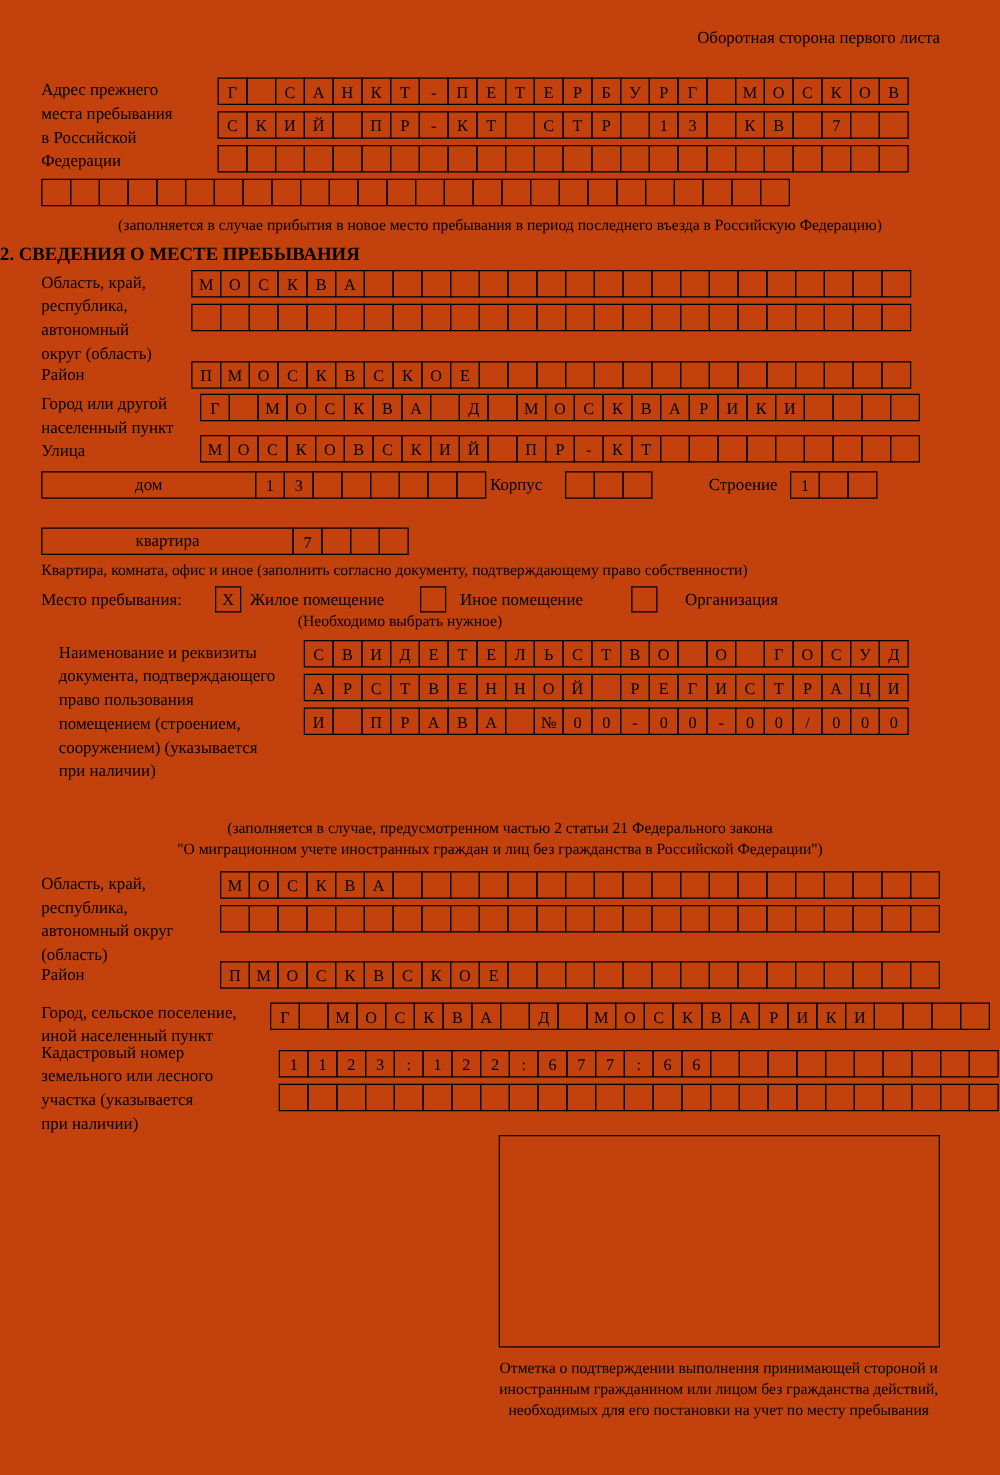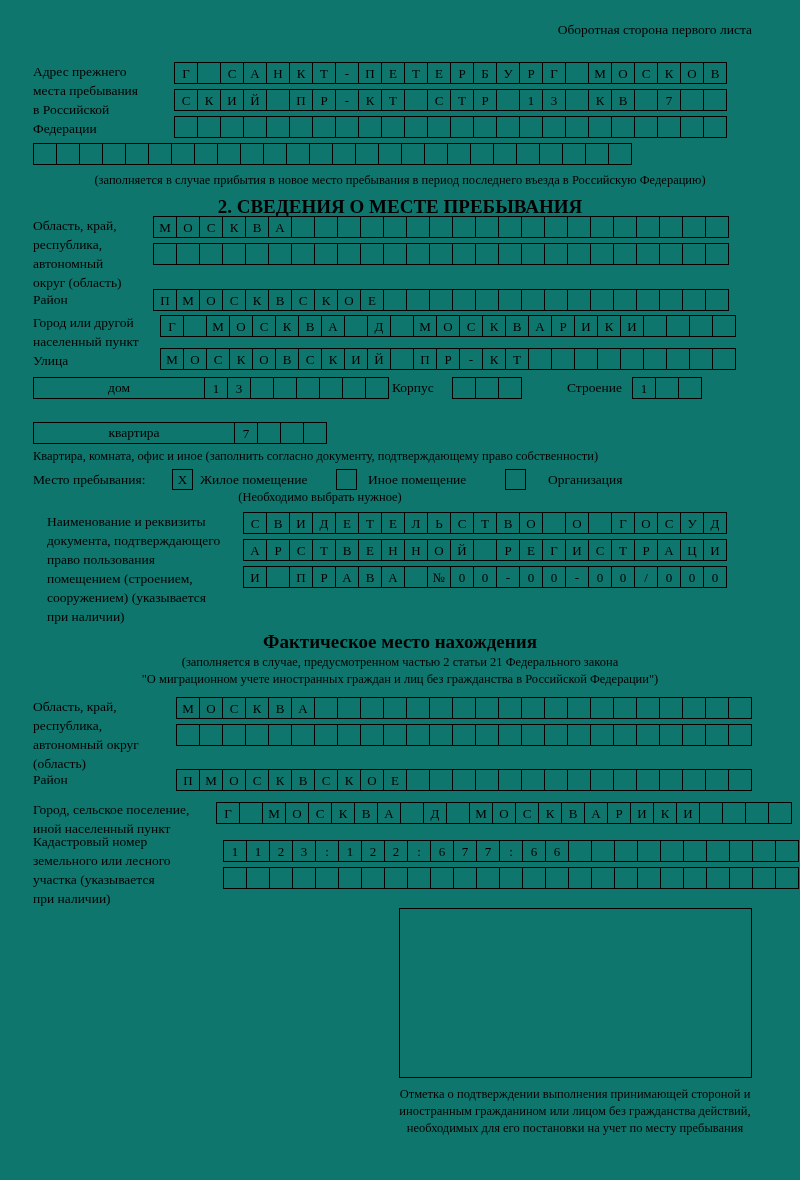--- a/index.html
+++ b/index.html
@@ -9,21 +9,21 @@
   }
   body {
     font-family: "Liberation Serif", serif;
     color: #000;
   }
   .page {
     position: relative;
     width: 800px;
     height: 1180px;
     margin: 0 auto;
-    background: #0f766e;
+    background: #c2410c;
     overflow: hidden;
   }
   .hdr-right {
     position: absolute;
     right: 48px;
     top: 22px;
     font-size: 13.5px;
   }
   .lbl {
     position: absolute;
@@ -73,23 +73,22 @@
   }
   .caption {
     position: absolute;
     font-size: 12.5px;
     line-height: 17px;
     text-align: center;
   }
   .title {
     position: absolute;
     width: 100%;
-    text-align: center;
     font-weight: bold;
-    font-size: 19px;
+    font-size: 15px;
   }
 </style>
 </head>
 <body>
 
 <div class="page">
 
   <div class="hdr-right">Оборотная сторона первого листа</div>
 
   <div class="lbl" style="left:33px; top:62px; width:140px;">Адрес прежнего
@@ -467,21 +466,20 @@
       <div class="cell">0</div>
       <div class="cell">-</div>
       <div class="cell">0</div>
       <div class="cell">0</div>
       <div class="cell">/</div>
       <div class="cell">0</div>
       <div class="cell">0</div>
       <div class="cell">0</div>
     </div>
 
-  <div class="title" style="top:631px;">Фактическое место нахождения</div>
   <div class="caption" style="left:33px; top:654px; width:734px;">(заполняется в случае, предусмотренном частью 2 статьи 21 Федерального закона</div>
   <div class="caption" style="left:33px; top:671px; width:734px;">"О миграционном учете иностранных граждан и лиц без гражданства в Российской Федерации")</div>
 
   <div class="lbl" style="left:33px; top:697px; width:150px;">Область, край,
 республика,
 автономный округ
 (область)</div>
   <div class="boxrow" id="al-region-1" style="left:176px; top:697px;">
       <div class="cell">М</div>
       <div class="cell">О</div>

